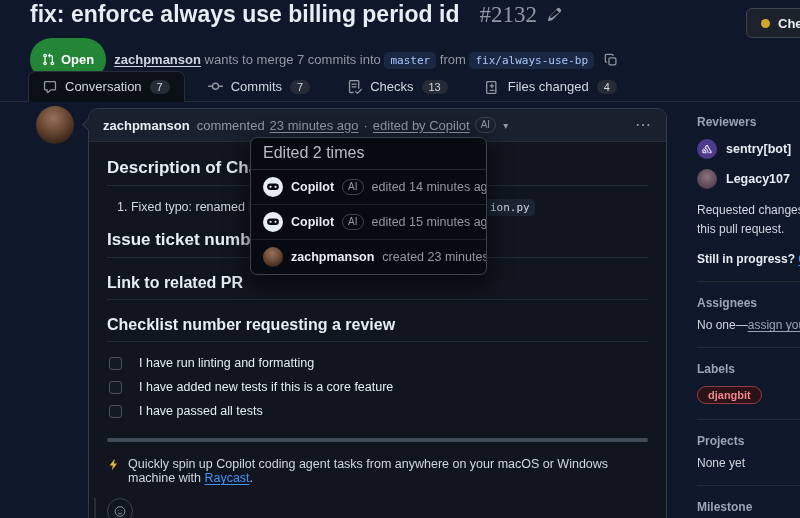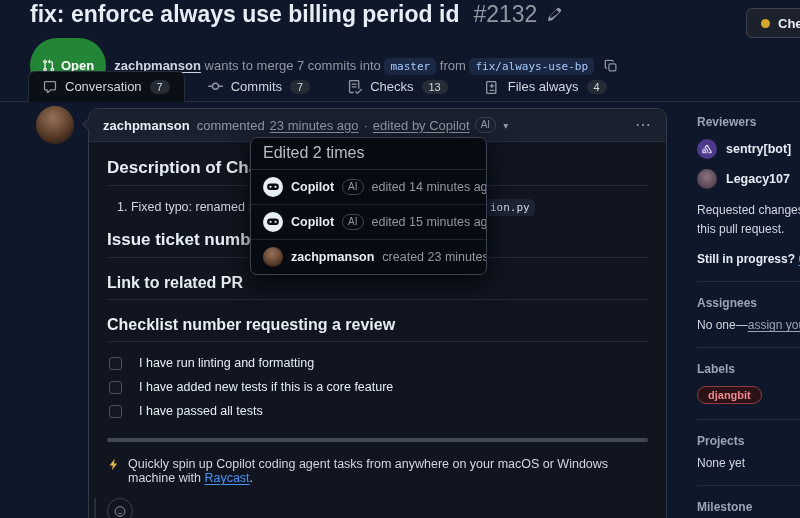--- a/index.html
+++ b/index.html
@@ -6,24 +6,24 @@
   html,body { margin:0; padding:0; background:#06080c; }
   .app {
     position:relative; width:800px; height:518px; overflow:hidden;
     background:#0f172a; color:#e6edf3;
     font-family:"Liberation Sans", sans-serif;
   }
   a { cursor:pointer; }
 
   
   .pr-title { position:absolute; left:30px; top:1px; font-size:23px; font-weight:600; white-space:nowrap; display:flex; align-items:center; gap:8px;}
-  .pr-number { color:#9198a1; font-weight:400; margin-left:6px;}
+  .pr-number { color:#9198a1; font-weight:400; margin-left:12px;font-family:Liberation Serif, serif;}
   .pencil-btn { color:#9198a1; display:inline-flex; margin-left:2px; }
   .pr-meta { position:absolute; left:30px; top:38px; display:flex; align-items:center; gap:8px; font-size:13px; color:#9198a1; white-space:nowrap;}
-  .open-badge { display:inline-flex; align-items:center; gap:6px; background:#238636; color:#fff; font-weight:600; font-size:13px; padding:20px 12px; border-radius:999px; }
+  .open-badge { display:inline-flex; align-items:center; gap:6px; background:#238636; color:#fff; font-weight:600; font-size:13px; padding:14px 12px; border-radius:999px; }
   .author-link { color:#d1d7e0; font-weight:700; text-decoration:underline; text-underline-offset:2px; }
   .branch { font-family:"DejaVu Sans Mono", monospace; font-size:11px; color:#a8c7fa; background:#1a2844; padding:2px 6px; border-radius:5px; }
   .copy-btn { display:inline-flex; color:#9198a1; margin-left:2px; }
 
   .check-btn { position:absolute; left:746px; top:8px; height:30px; display:flex; align-items:center; gap:8px;
     background:#1c212b; border:1px solid #3d444d; border-radius:6px; padding:0 14px; font-size:13px; font-weight:600; color:#e6edf3; white-space:nowrap;}
   .dot-yellow { width:9px; height:9px; border-radius:50%; background:#d4a72c; flex:none;}
 
   
   .tabs { position:absolute; left:0; top:71px; width:800px; height:31px; border-bottom:1px solid #272e39; padding-left:28px; display:flex; gap:8px; }
@@ -161,21 +161,21 @@
         </span>
       <span>Checks</span>
       <span class="counter">13</span>
     </div>
     <div class="tab">
       <span class="ticon">
           <svg width="14" height="14" viewBox="0 0 16 16" fill="#9198a1">
             <path d="M1.75 1h8.5c.966 0 1.75.784 1.75 1.75v11.5A1.75 1.75 0 0 1 10.25 16h-8.5A1.75 1.75 0 0 1 0 14.25V2.75C0 1.784.784 1 1.75 1m0 1.5a.25.25 0 0 0-.25.25v11.5c0 .138.112.25.25.25h8.5a.25.25 0 0 0 .25-.25V2.75a.25.25 0 0 0-.25-.25zM6.75 4a.75.75 0 0 1 .75.75V6h1.25a.75.75 0 0 1 0 1.5H7.5v1.25a.75.75 0 0 1-1.5 0V7.5H4.75a.75.75 0 0 1 0-1.5H6V4.75A.75.75 0 0 1 6.75 4m-2 7h4.5a.75.75 0 0 1 0 1.5h-4.5a.75.75 0 0 1 0-1.5"></path>
           </svg>
         </span>
-      <span>Files always</span>
+      <span>Files changed</span>
       <span class="counter">4</span>
     </div>
   </nav>
 
   <div class="avatar"></div>
   <div class="card-arrow"></div>
 
   <div class="card">
     <div class="card-head">
       <span class="name">zachpmanson</span>

